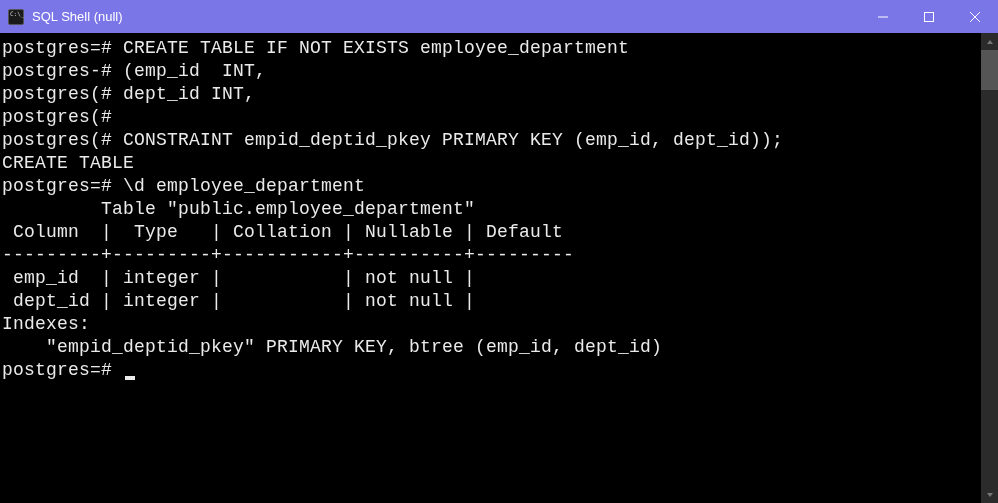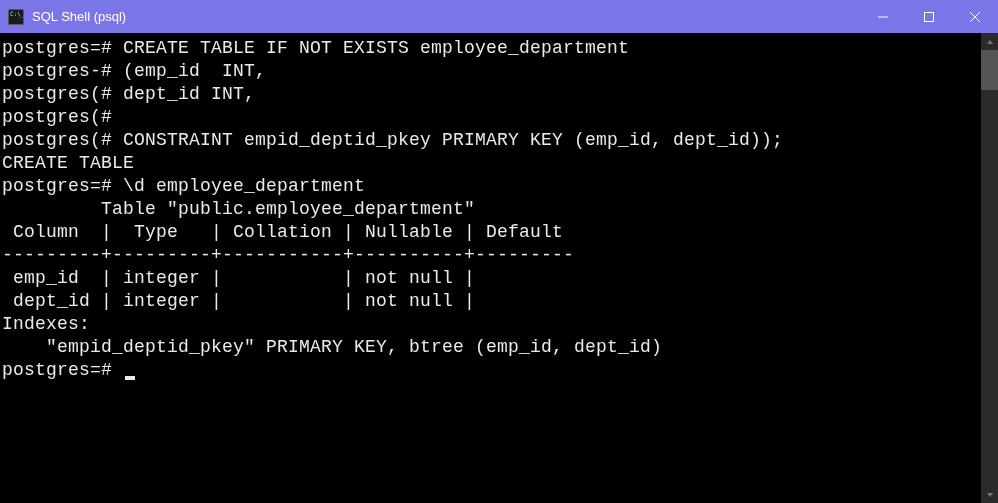--- a/index.html
+++ b/index.html
@@ -109,21 +109,21 @@
       vertical-align: bottom;
       margin-bottom: 2px;
       margin-left: 2px;
     }
   </style>
 </head>
 <body>
 
 <div class="titlebar">
   <div class="titlebar-icon"></div>
-  <div class="title-text">SQL Shell (psql)</div>
+  <div class="title-text">SQL Shell (null)</div>
   <div class="win-controls">
     <div class="win-btn">
       <svg width="10" height="10" viewBox="0 0 10 10">
           <line x1="0" y1="5" x2="10" y2="5" stroke="#fff" stroke-width="1"></line>
         </svg>
     </div>
     <div class="win-btn">
       <svg width="10" height="10" viewBox="0 0 10 10">
           <rect x="0.5" y="0.5" width="9" height="9" fill="none" stroke="#fff" stroke-width="1"></rect>
         </svg>

